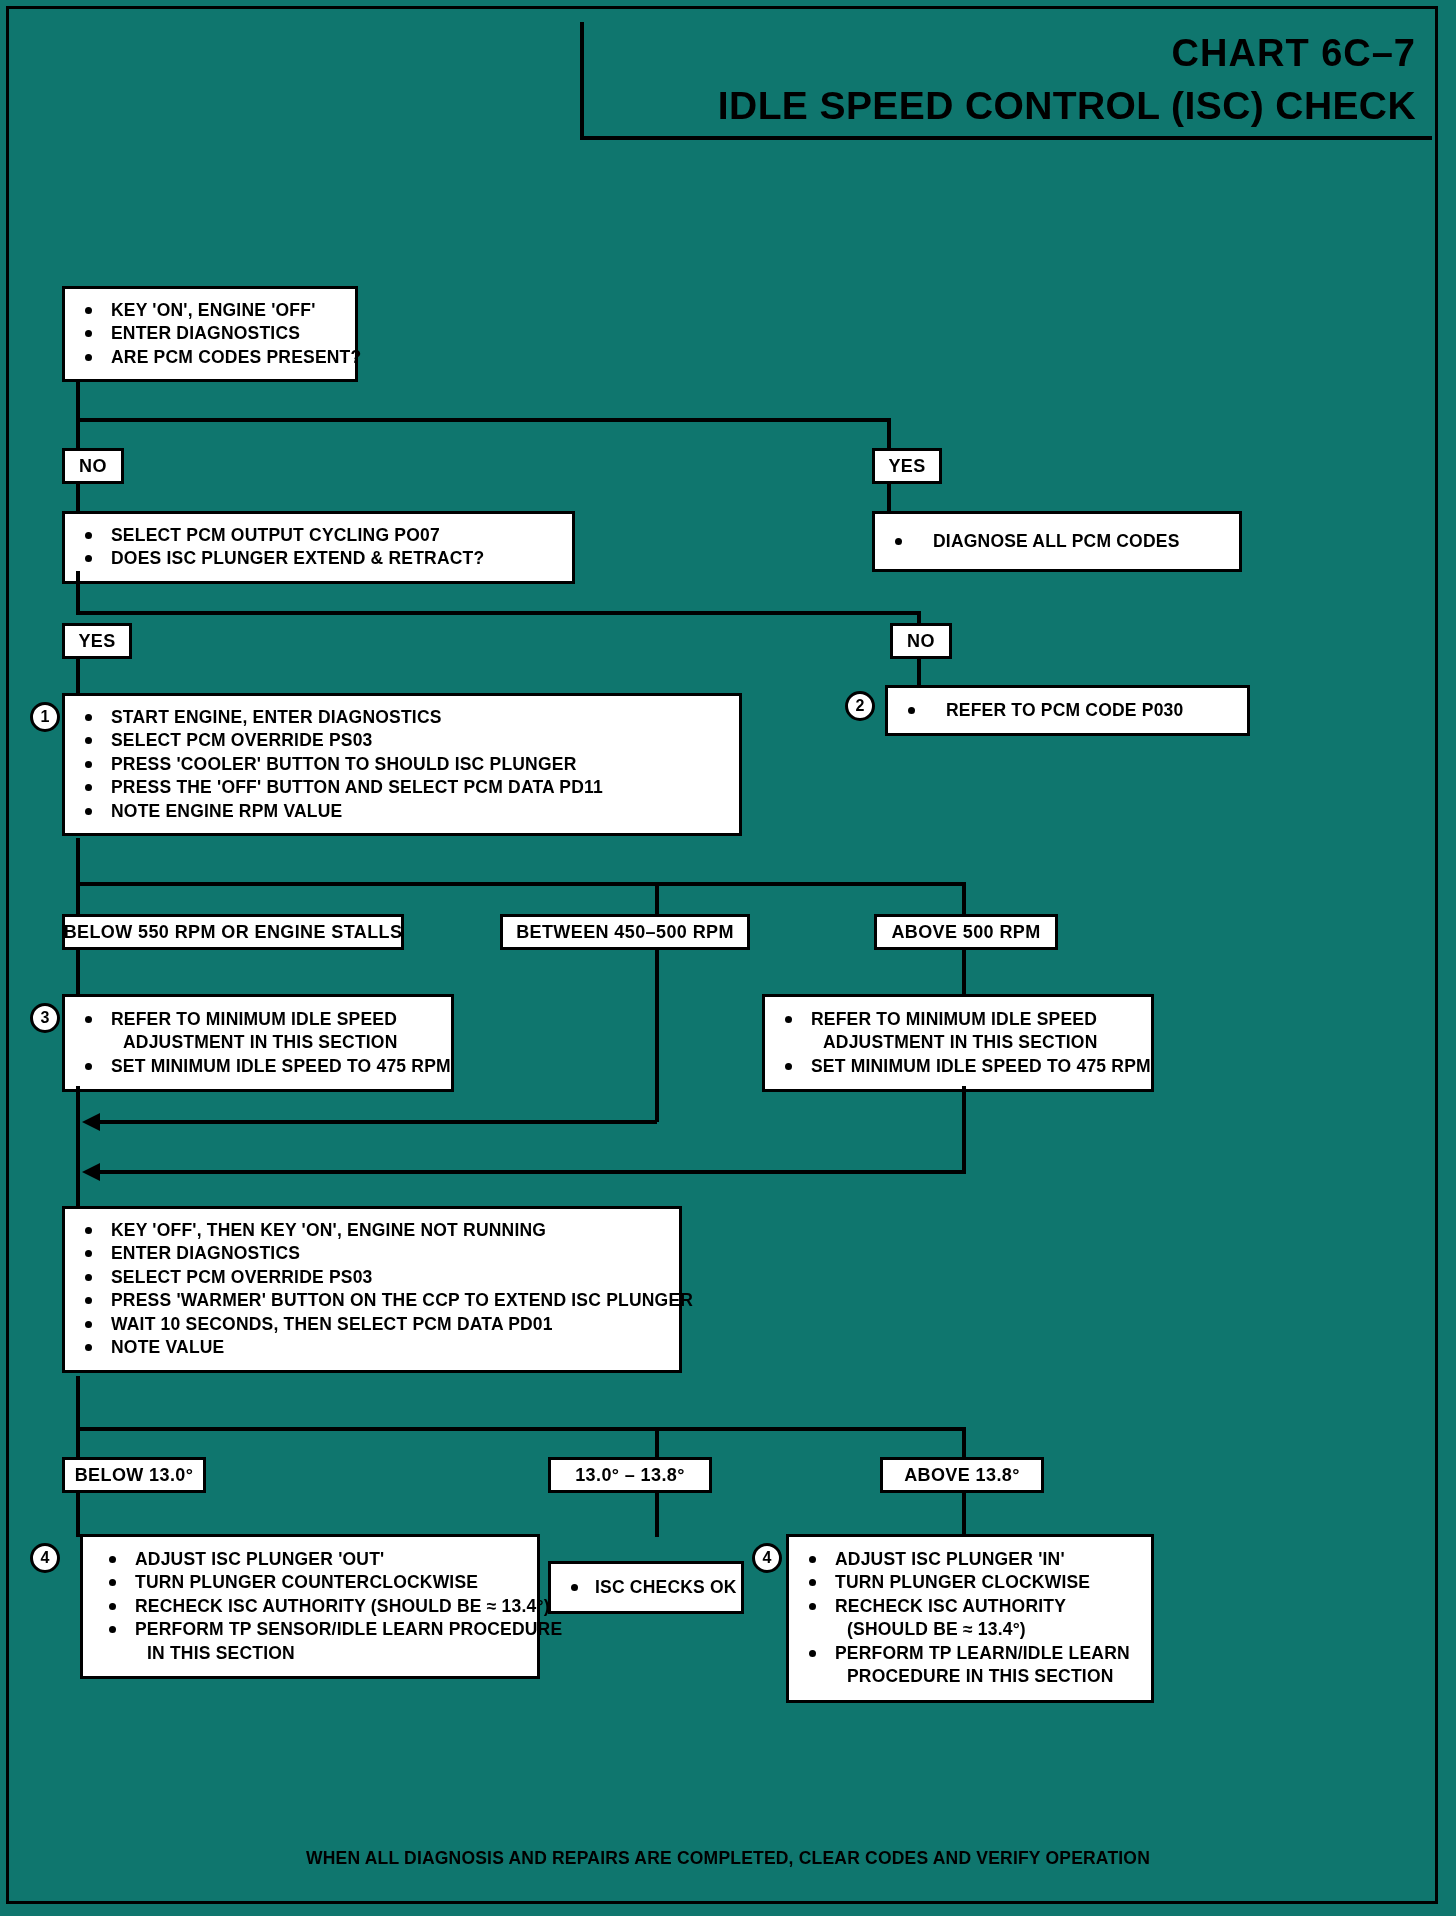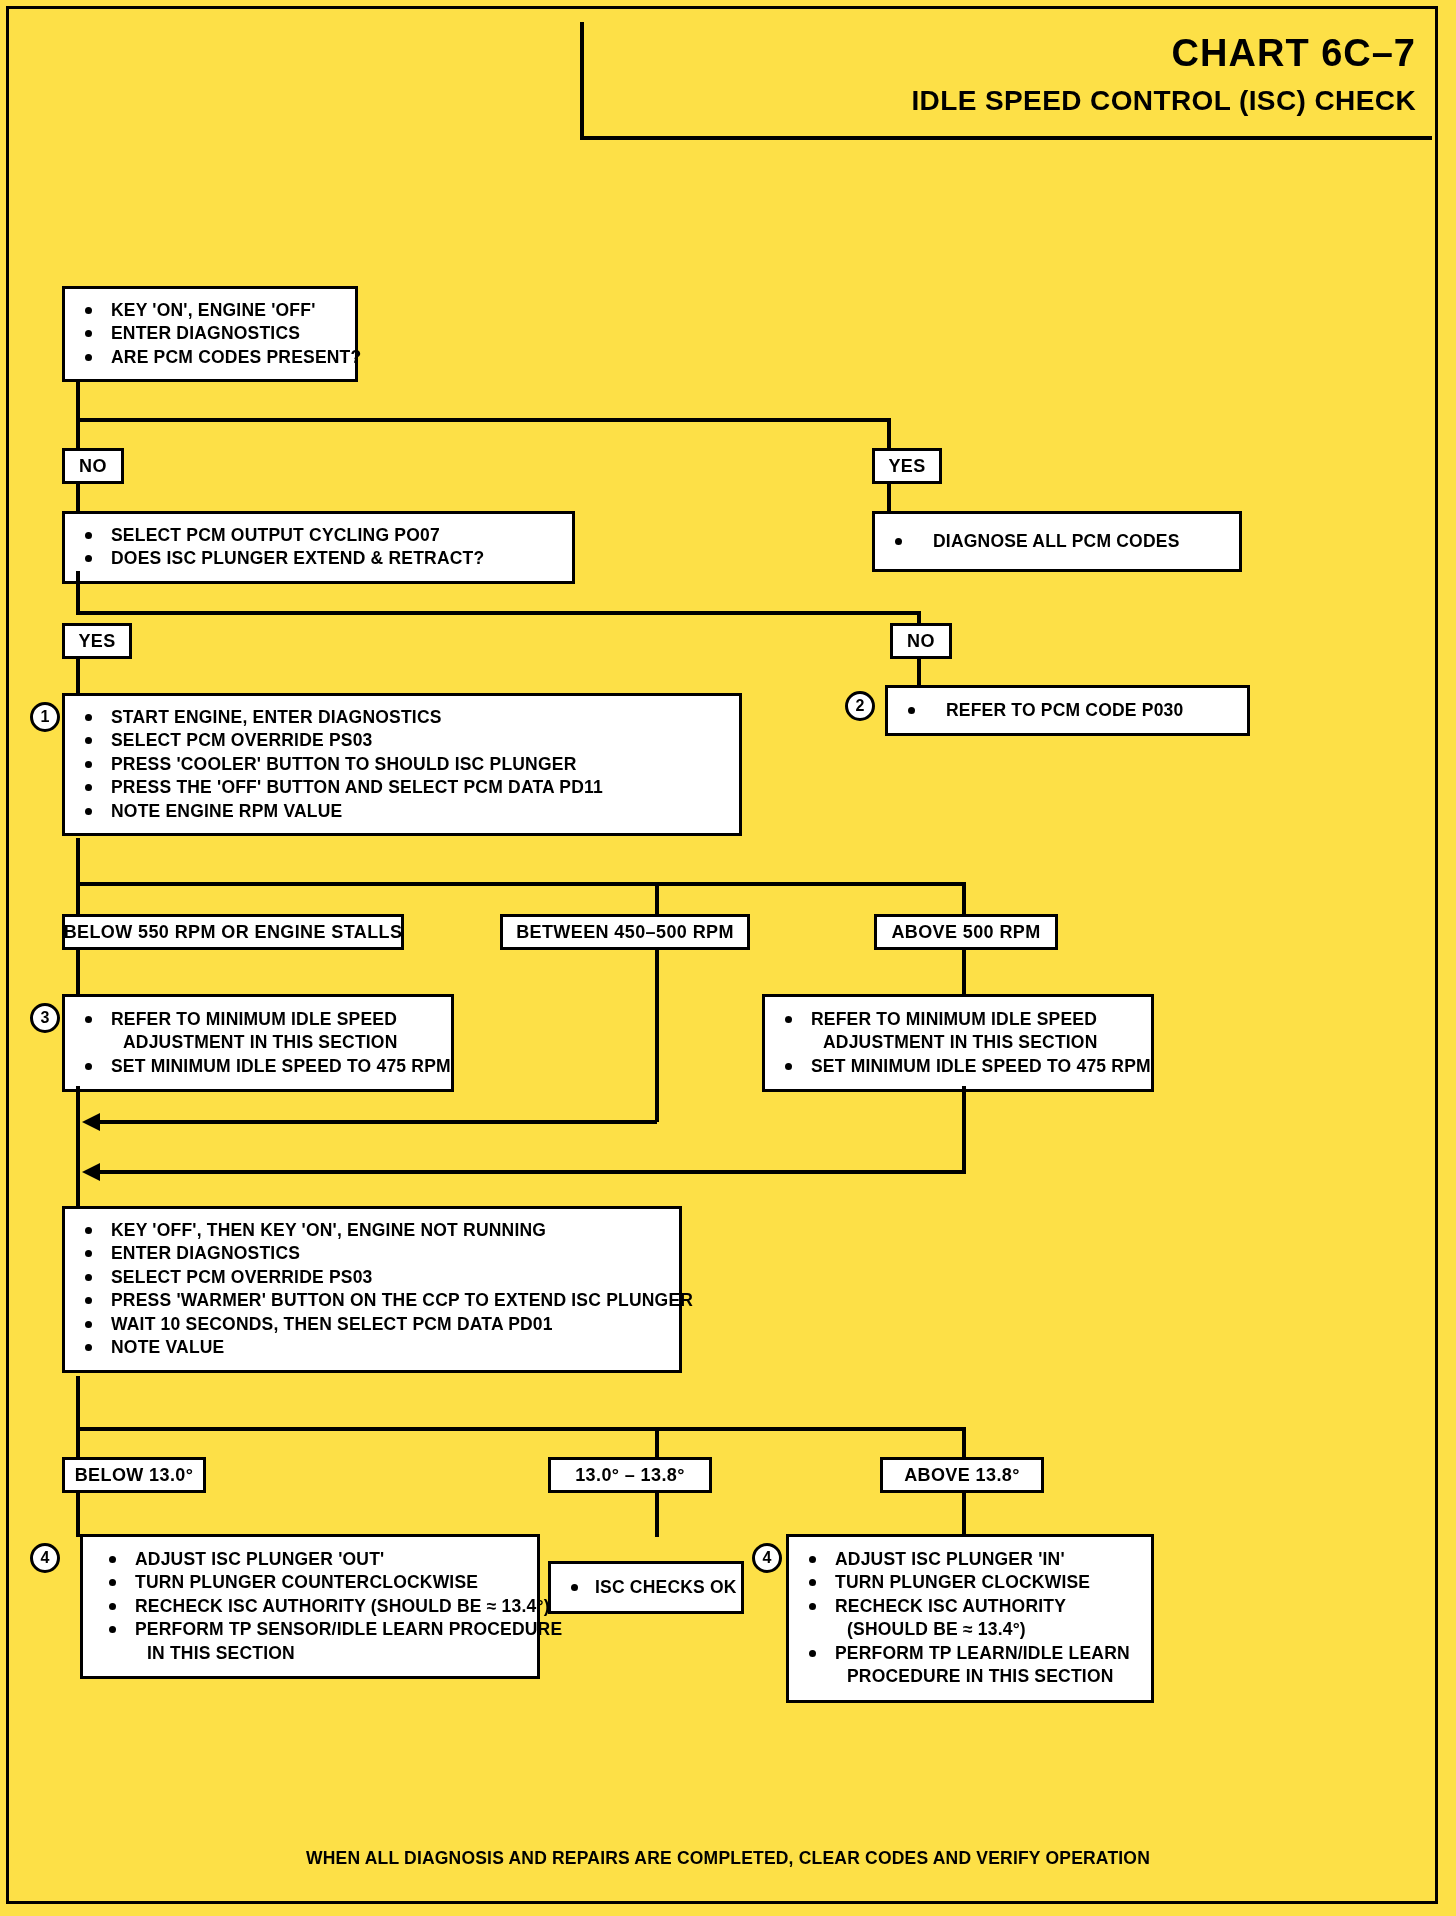--- a/index.html
+++ b/index.html
@@ -6,21 +6,21 @@
     margin: 0; padding: 0; background: #ffffff;
   }
   body {
     font-family: "Liberation Sans", sans-serif;
     color: #000;
   }
   #page {
     position: relative;
     width: 1456px;
     height: 1916px;
-    background: #fde047;
+    background: #0f766e;
     overflow: hidden;
   }
   
   .page-border {
     position: absolute;
     left: 6px; top: 6px;
     width: 1432px; height: 1898px;
     border: 3px solid #000;
     box-sizing: border-box;
   }
@@ -36,21 +36,21 @@
     padding-right: 16px;
   }
   .chart-no {
     font-size: 38px;
     font-weight: bold;
     letter-spacing: 1px;
     margin-top: 12px;
     line-height: 1.05;
   }
   .chart-title {
-    font-size: 28px;
+    font-size: 39px;
     font-weight: bold;
     letter-spacing: 0.4px;
     margin-top: 12px;
     line-height: 1.05;
   }
 
   
   .node {
     position: absolute;
     border: 3px solid #000;

